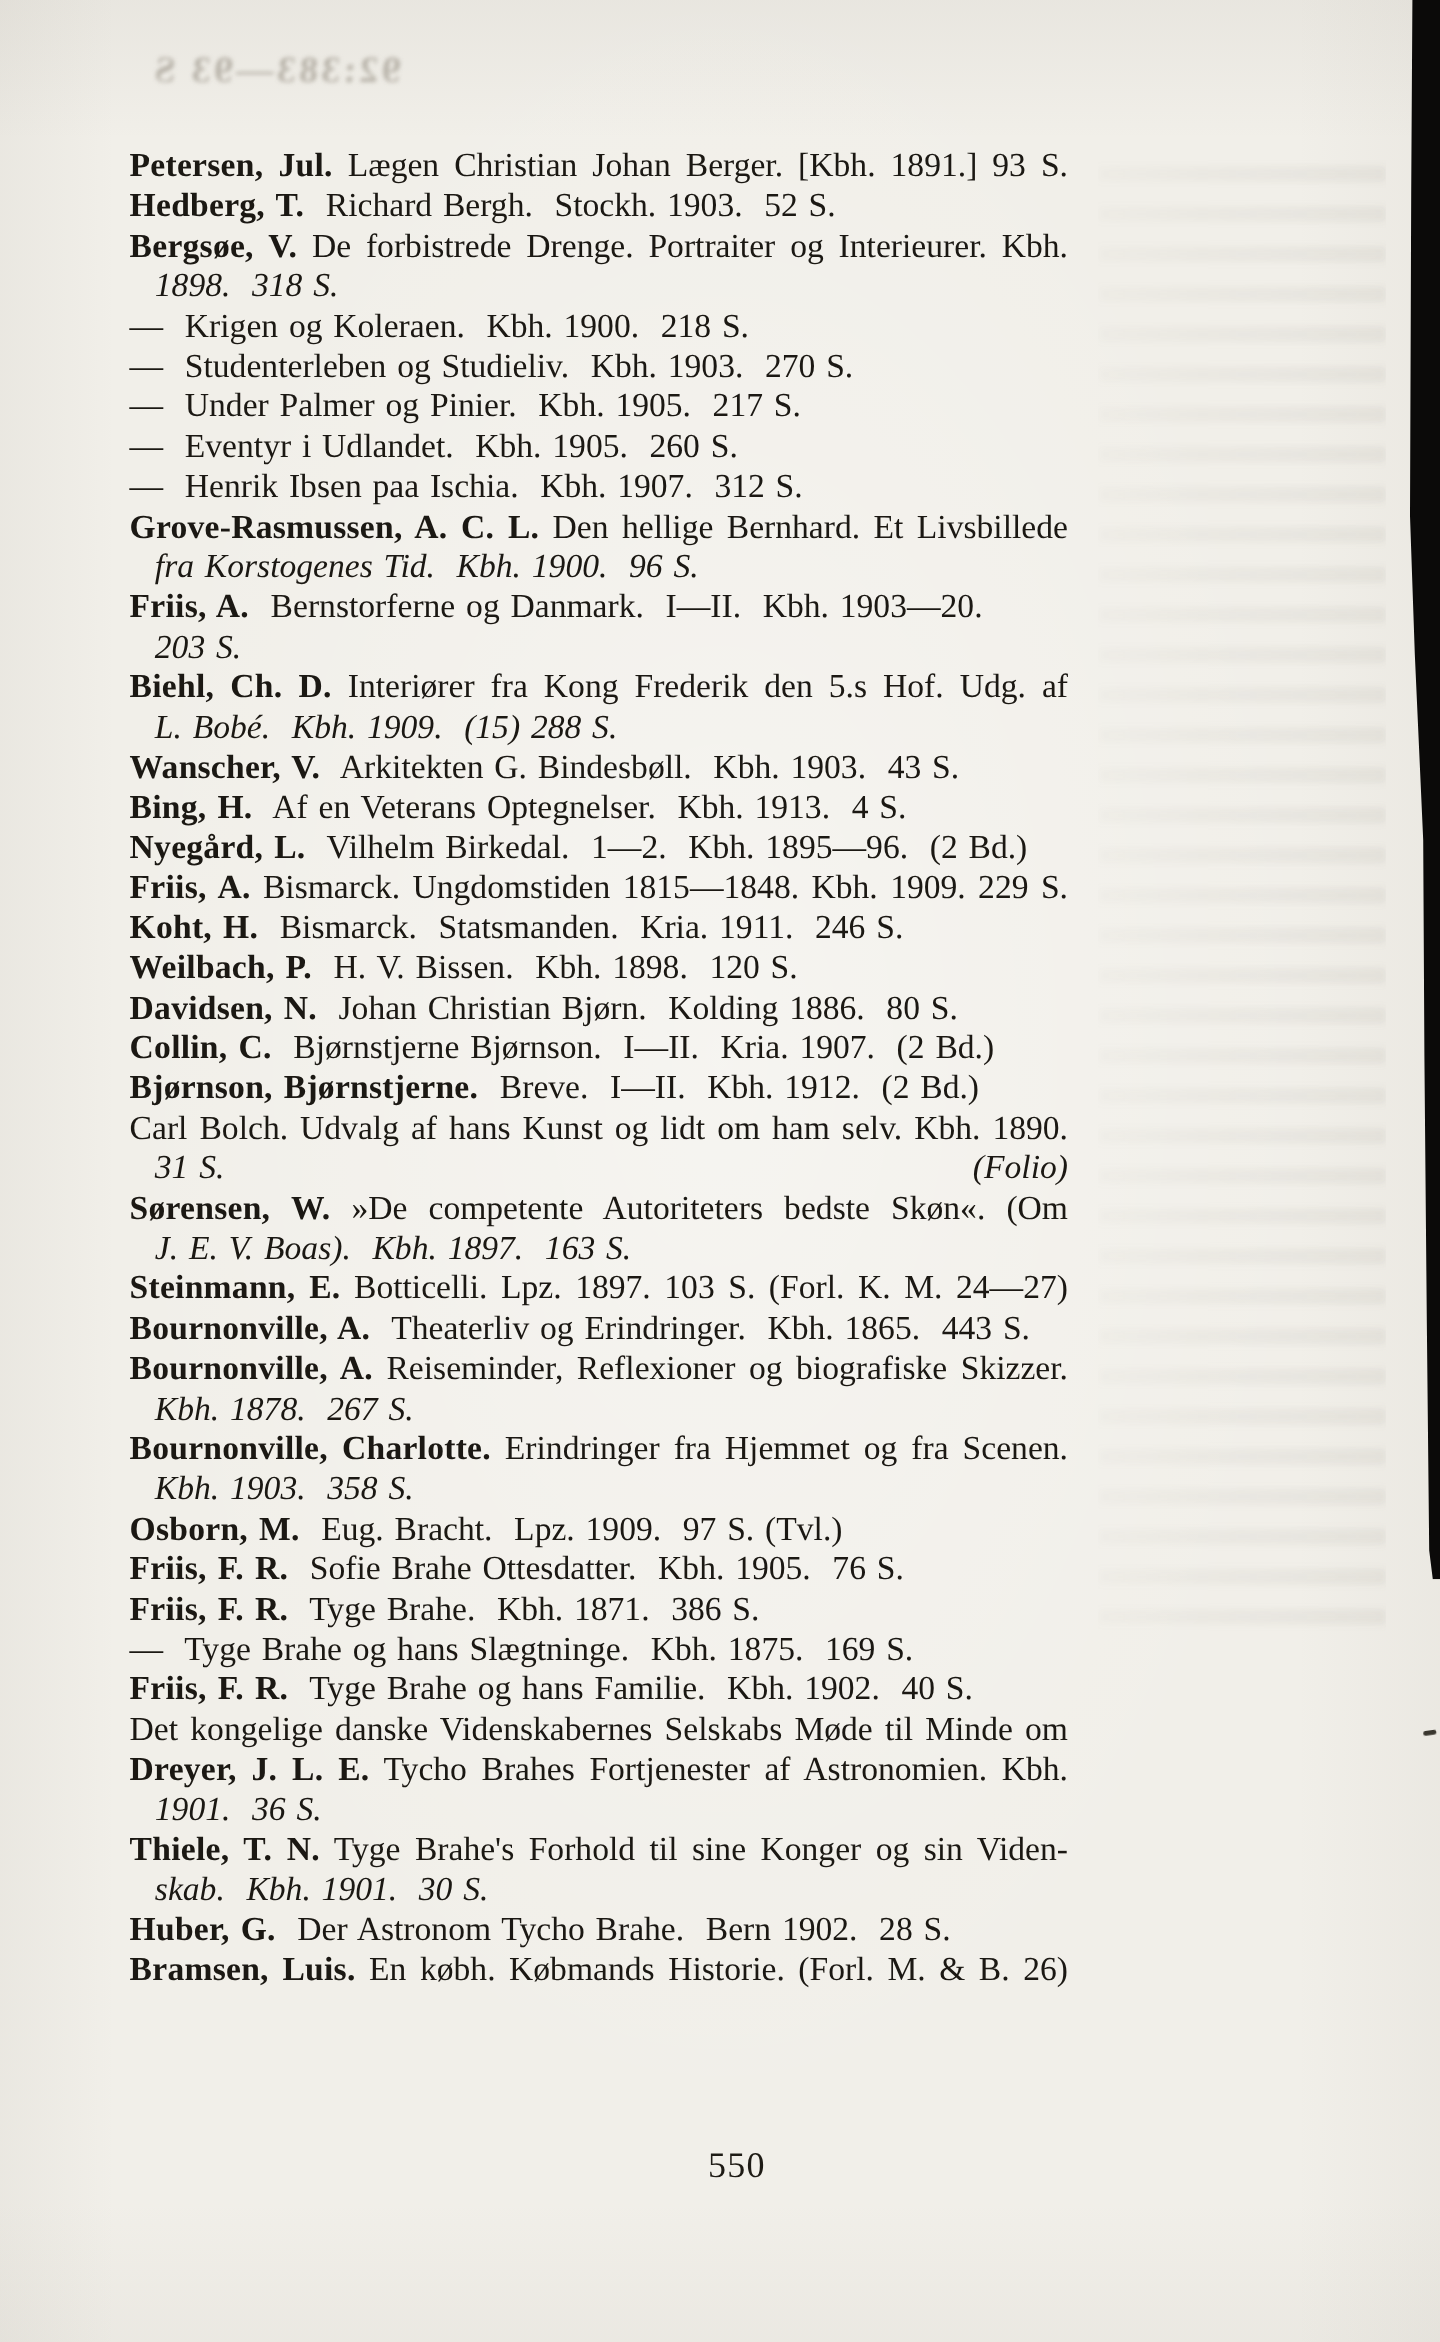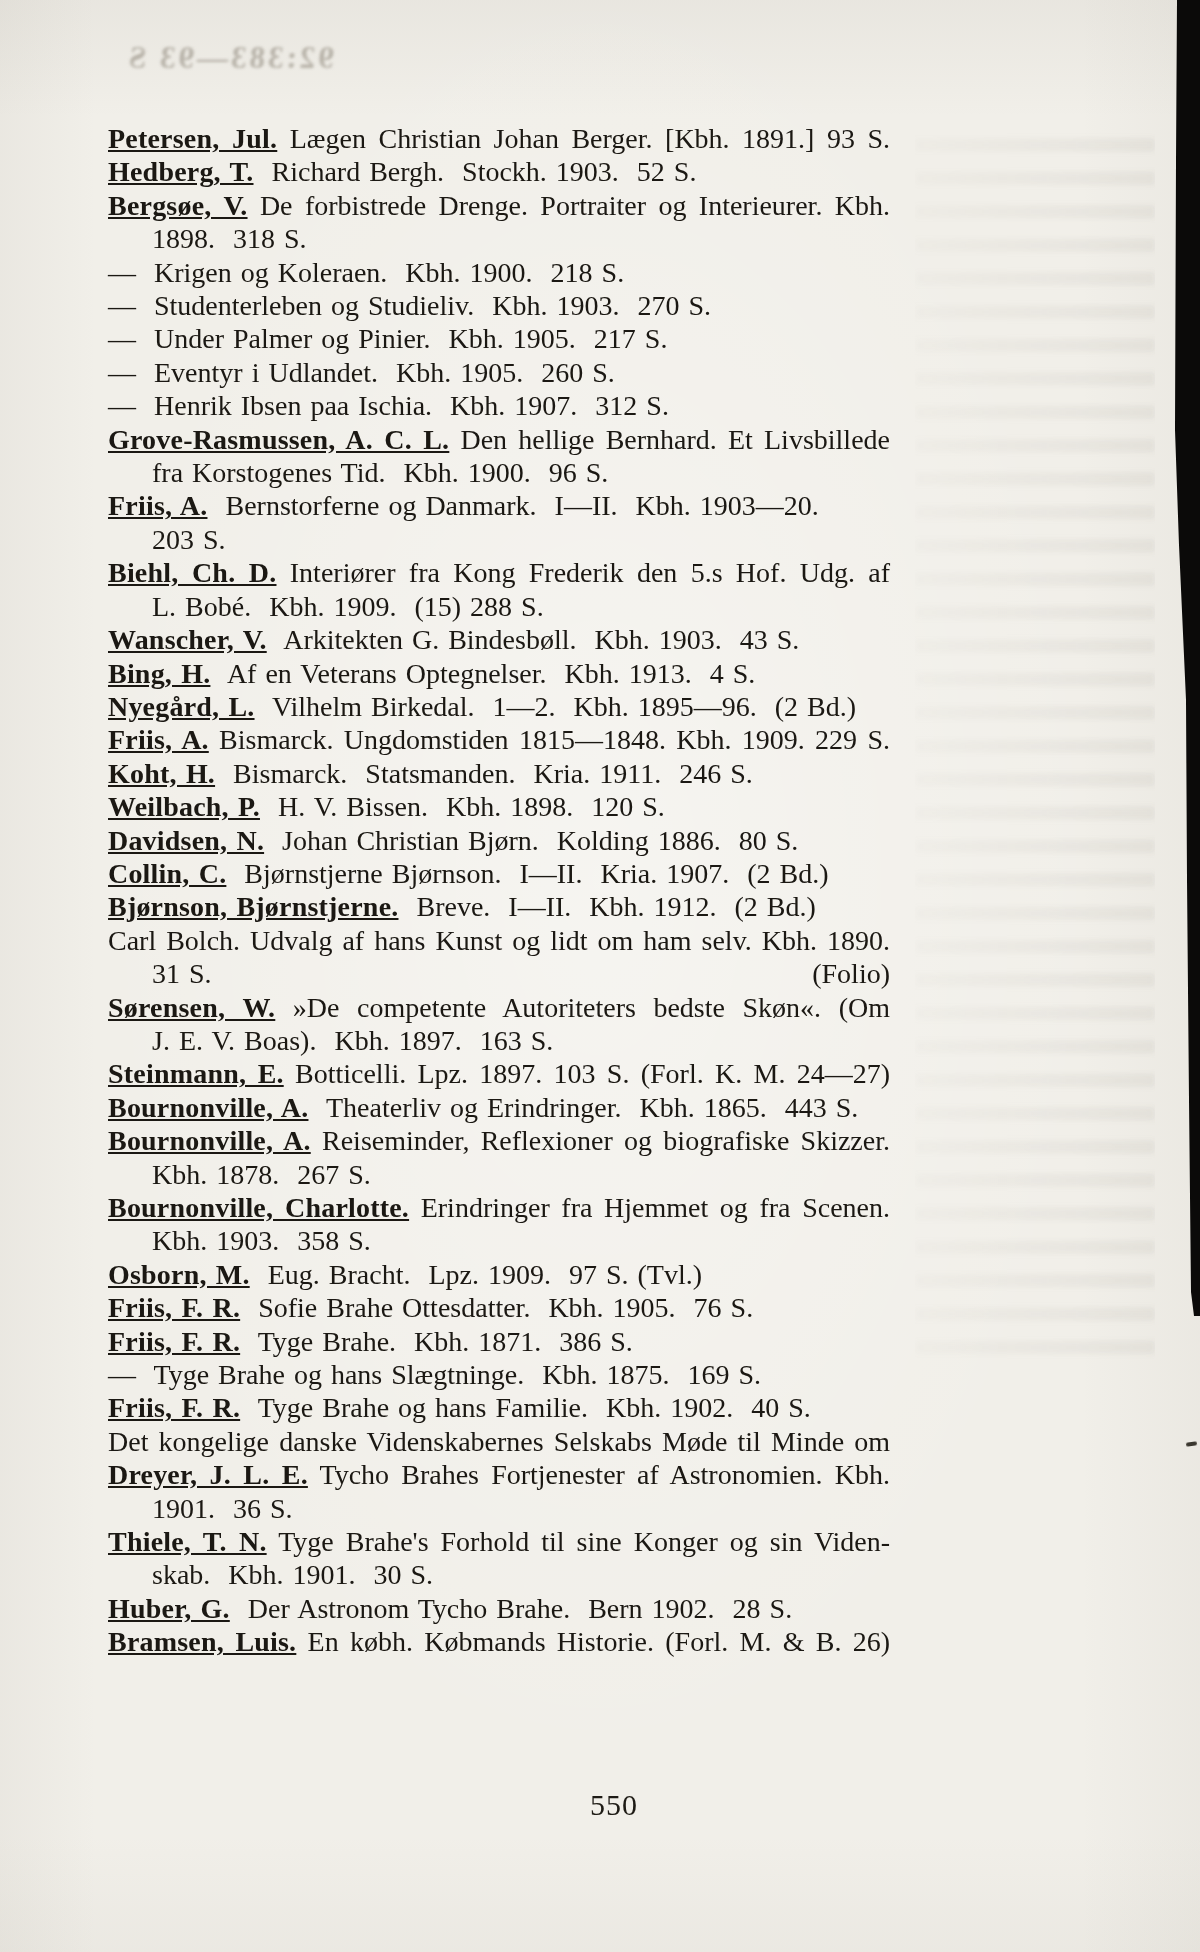--- a/index.html
+++ b/index.html
@@ -51,22 +51,22 @@
     position:absolute;left:1186px;top:1442px;width:11px;height:4px;
     background:#3a372f;border-radius:2px;transform:rotate(-8deg);
     filter:blur(0.6px);
   }
   
   .biblio{
     position:absolute;left:108px;top:122px;width:782px;
     font-size:28px;line-height:33.4px;word-spacing:2px;
   }
   .line{white-space:pre;}
-  .line b{font-weight:bold;letter-spacing:0.2px;text-decoration:underline;}
-  .line.ind{margin-left:44px;}
+  .line b{font-weight:bold;letter-spacing:0.2px;}
+  .line.ind{margin-left:21px;font-style:italic;}
   .line.jus{white-space:normal;text-align:justify;text-align-last:justify;}
   .line.flex{display:flex;justify-content:space-between;}
   .page-number{
     position:absolute;left:14px;top:1788px;width:1200px;
     text-align:center;font-size:30px;letter-spacing:1px;color:#1e1b15;
   }
 </style>
 </head>
 <body>
 

